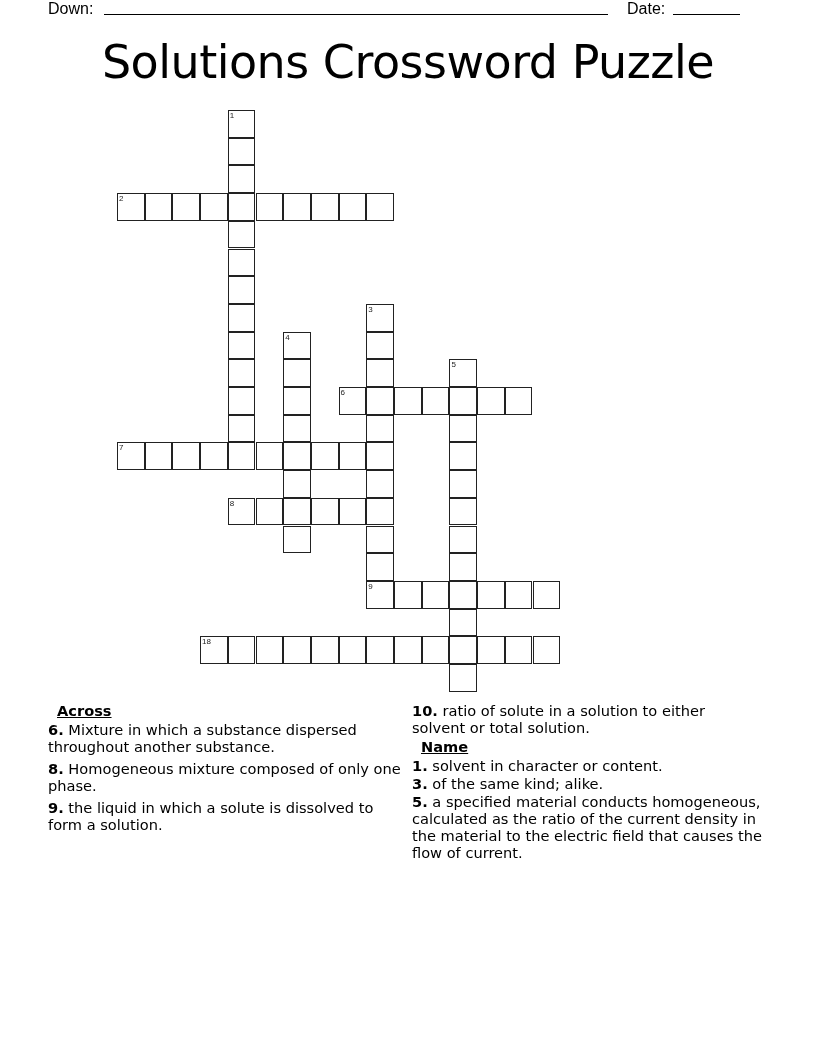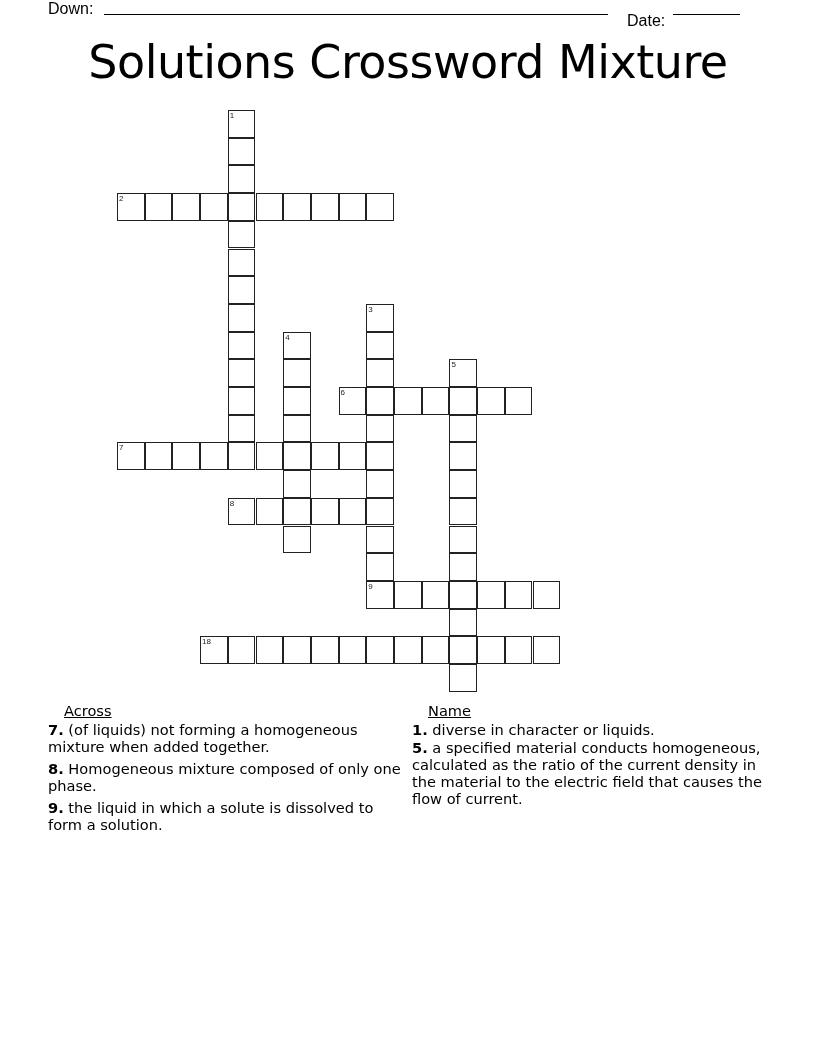--- a/index.html
+++ b/index.html
@@ -1,48 +1,48 @@
 <!DOCTYPE html>
 <html><head>
 <meta charset="utf-8">
 <style>
   html, body { margin: 0; padding: 0; background: #ffffff; }
   body { width: 816px; height: 1056px; position: relative; overflow: hidden; color: #000; }
   .header-line { position: absolute; top: 0; left: 48px; width: 700px; height: 20px;
     font-family: "Liberation Sans", sans-serif; font-size: 16px; line-height: 18px; }
   .name-label { position: absolute; left: 0; top: 0; }
   .name-line { position: absolute; left: 56px; top: 14px; width: 504px; border-bottom: 1px solid #000; }
-  .date-label { position: absolute; left: 579px; top: 12px; }
+  .date-label { position: absolute; left: 579px; top: 0; }
   .date-line { position: absolute; left: 625px; top: 14px; width: 67px; border-bottom: 1px solid #000; }
   .title { position: absolute; top: 30px; left: 0; width: 816px; text-align: center;
     font-family: "DejaVu Sans", sans-serif; font-size: 46px; line-height: 64px; letter-spacing: -0.5px; }
   .grid { position: absolute; left: 0; top: 0; width: 816px; height: 700px; }
   .cell { position: absolute; width: 27.7px; height: 27.7px; box-sizing: border-box;
     border: 1.6px solid #222; background: #fff; }
   .cell-num { position: absolute; left: 1px; top: 0px; font-family: "Liberation Sans", sans-serif;
     font-size: 8px; line-height: 9px; color: #222; }
   .clues { position: absolute; top: 702px; font-family: "DejaVu Sans", sans-serif;
     font-size: 14.6px; line-height: 17px; }
   .clues.left { left: 48px; width: 360px; }
   .clues.right { left: 412px; width: 350px; }
-  .clue-heading { font-weight: normal; text-decoration: underline; margin: 0 0 2px 16px; }
+  .clue-heading { font-weight: bold; text-decoration: underline; margin: 0 0 2px 9px; }
   .clue { margin: 0 0 5px 0; }
   .clue .num { font-weight: bold; }
 </style>
 </head>
 <body>
 
 <div class="header-line">
   <span class="name-label">Down:</span>
   <div class="name-line"></div>
   <span class="date-label">Date:</span>
   <div class="date-line"></div>
 </div>
 
-<div class="title">Solutions Crossword Mixture</div>
+<div class="title">Solutions Crossword Puzzle</div>
 
 <div class="grid" id="grid">
     <div class="cell" style="left: 227.8px; top: 110px;">
       <span class="cell-num">1</span>
     </div>
     <div class="cell" style="left: 227.8px; top: 137.7px;"></div>
     <div class="cell" style="left: 227.8px; top: 165.4px;"></div>
     <div class="cell" style="left: 227.8px; top: 193.1px;"></div>
     <div class="cell" style="left: 227.8px; top: 220.8px;"></div>
     <div class="cell" style="left: 227.8px; top: 248.5px;"></div>
@@ -141,22 +141,24 @@
     <div class="cell" style="left: 366.3px; top: 636.3px;"></div>
     <div class="cell" style="left: 394px; top: 636.3px;"></div>
     <div class="cell" style="left: 421.7px; top: 636.3px;"></div>
     <div class="cell" style="left: 477.1px; top: 636.3px;"></div>
     <div class="cell" style="left: 504.8px; top: 636.3px;"></div>
     <div class="cell" style="left: 532.5px; top: 636.3px;"></div>
   </div>
 
 <div class="clues left">
   <div class="clue-heading">Across</div>
-  <div class="clue"><span class="num">7.</span><span> (of liquids) not forming a homogeneous mixture when added together.</span></div>
+  <div class="clue"><span class="num">6.</span><span> Mixture in which a substance dispersed throughout another substance.</span></div>
   <div class="clue"><span class="num">8.</span><span> Homogeneous mixture composed of only one phase.</span></div>
   <div class="clue"><span class="num">9.</span><span> the liquid in which a solute is dissolved to form a solution.</span></div>
 </div>
 
 <div class="clues right">
+  <div class="clue" style="margin-bottom:2px"><span class="num">10.</span><span> ratio of solute in a solution to either solvent or total solution.</span></div>
   <div class="clue-heading">Name</div>
-  <div class="clue" style="margin-bottom:1px"><span class="num">1.</span><span> diverse in character or liquids.</span></div>
+  <div class="clue" style="margin-bottom:1px"><span class="num">1.</span><span> solvent in character or content.</span></div>
+  <div class="clue" style="margin-bottom:1px"><span class="num">3.</span><span> of the same kind; alike.</span></div>
   <div class="clue"><span class="num">5.</span><span> a specified material conducts homogeneous, calculated as the ratio of the current density in the material to the electric field that causes the flow of current.</span></div>
 </div>
 
 </body></html>

